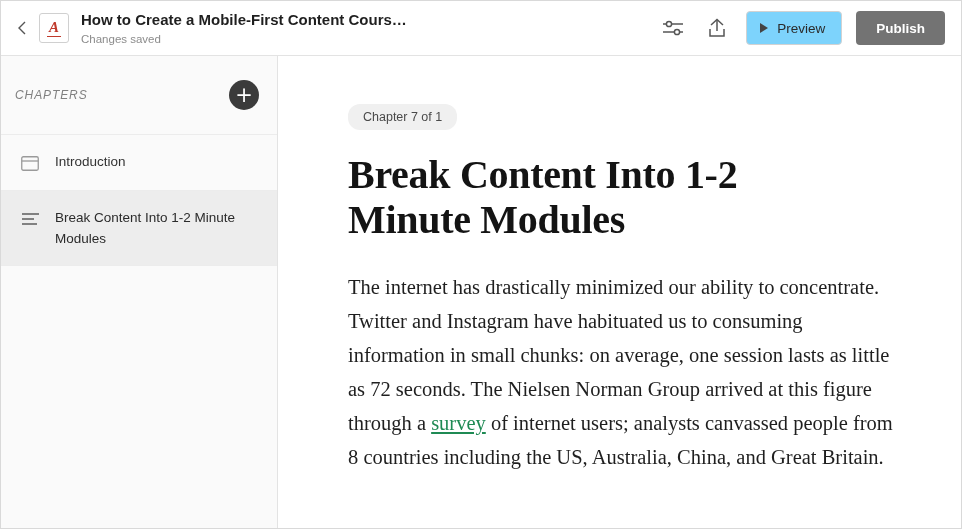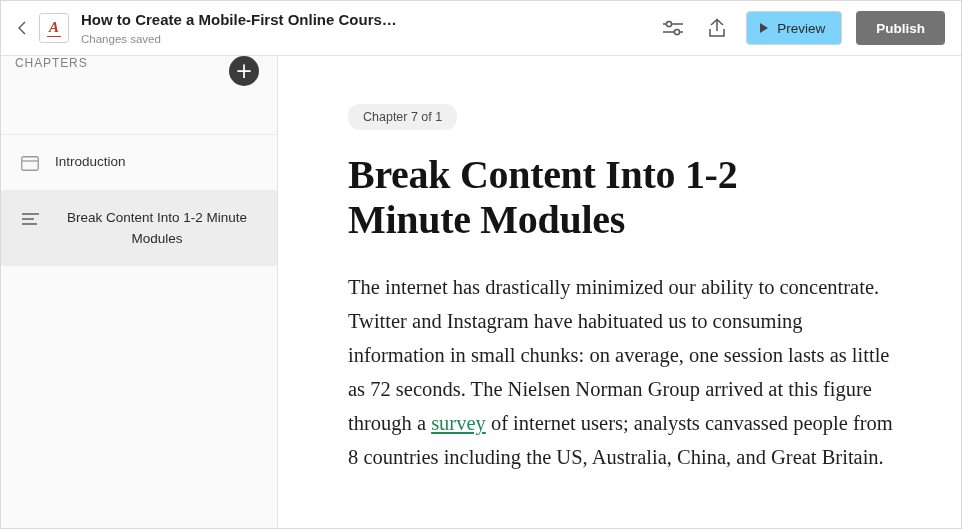--- a/index.html
+++ b/index.html
@@ -162,23 +162,25 @@
     min-width: 277px;
     background: #fafafa;
     border-right: 1px solid #e3e3e3;
     box-sizing: border-box;
     display: flex;
     flex-direction: column;
   }
   .sidebar-head {
     height: 78px;
     display: flex;
+    align-items: center;
     justify-content: space-between;
     padding: 0 18px 0 14px;
     box-sizing: border-box;
+    font-style: italic;
   }
   .sidebar-title {
     font-size: 12px;
     letter-spacing: 0.9px;
     color: #808080;
     font-weight: normal;
   }
   .add-chapter {
     width: 30px;
     height: 30px;
@@ -196,21 +198,20 @@
   .chapter-item {
     display: flex;
     align-items: flex-start;
     gap: 14px;
     padding: 16px 18px 16px 18px;
     border-top: 1px solid #ececec;
     border-bottom: 1px solid #ececec;
     cursor: pointer;
     box-sizing: border-box;
     background: #fafafa;
-    text-align: center;
   }
   .chapter-item + .chapter-item {
     border-top: none;
   }
   .chapter-item.active {
     background: #ededed;
   }
   .chapter-item .ci-icon {
     flex: 0 0 auto;
     width: 22px;
@@ -290,21 +291,21 @@
         <polyline points="8,2 2,8 8,14" fill="none" stroke="#555" stroke-width="1.4"></polyline>
       </svg>
     </div>
 
     <div class="doc-icon">
       <span class="letter">A</span>
       <span class="underline"></span>
     </div>
 
     <div class="title-block">
-      <div class="doc-title">How to Create a Mobile-First Online Cours…</div>
+      <div class="doc-title">How to Create a Mobile-First Content Cours…</div>
       <div class="doc-status">Changes saved</div>
     </div>
 
     <div class="header-actions">
       <div class="icon-btn">
         <svg width="22" height="18" viewBox="0 0 22 18">
           <line x1="1" y1="5" x2="21" y2="5" stroke="#565656" stroke-width="1.5"></line>
           <line x1="1" y1="13" x2="21" y2="13" stroke="#565656" stroke-width="1.5"></line>
           <circle cx="7" cy="5" r="2.6" fill="#fff" stroke="#565656" stroke-width="1.5"></circle>
           <circle cx="15" cy="13" r="2.6" fill="#fff" stroke="#565656" stroke-width="1.5"></circle>

